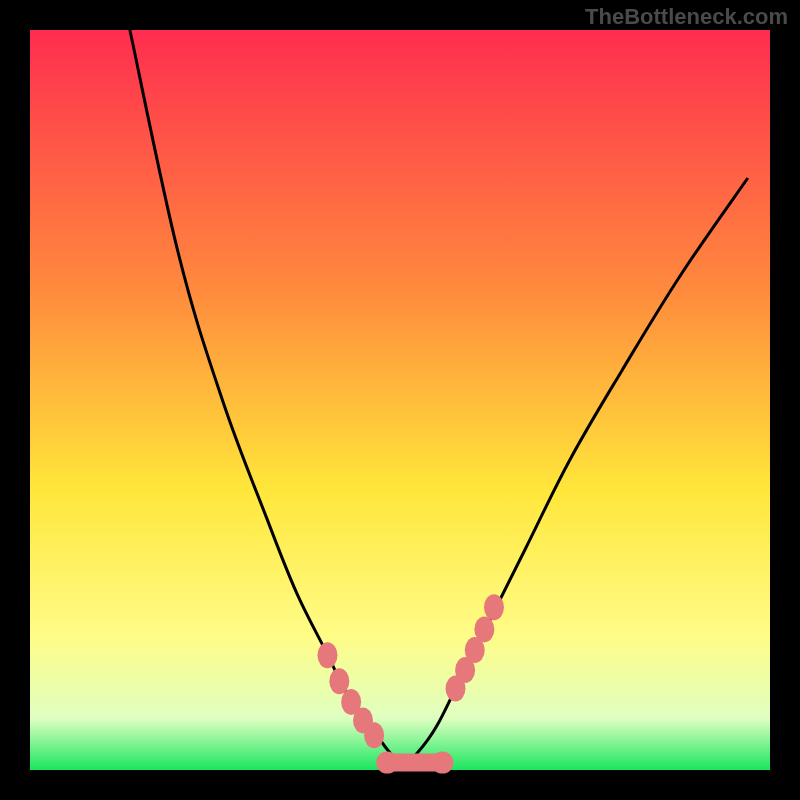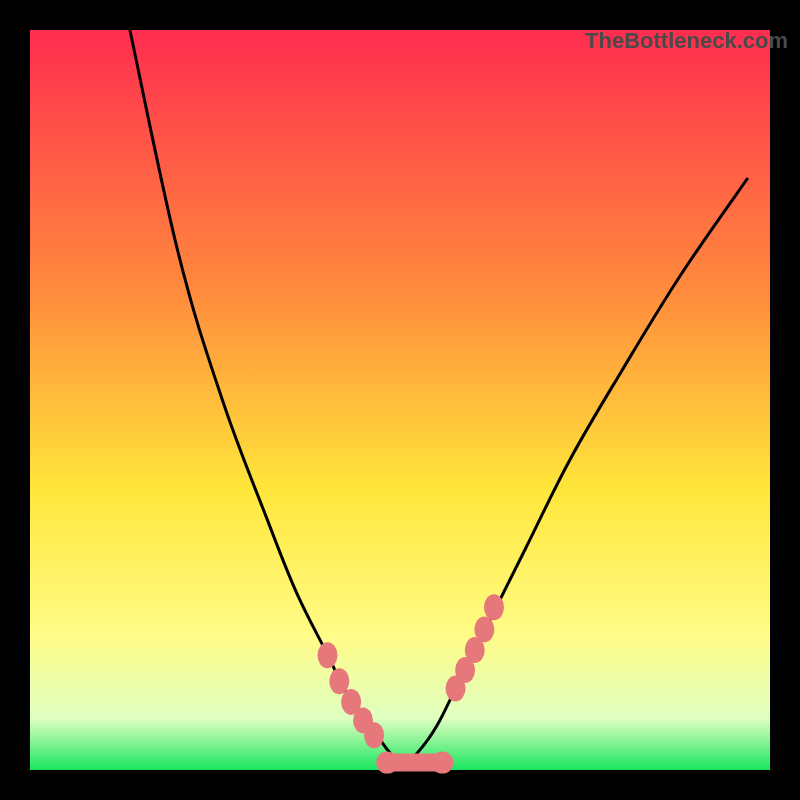--- a/index.html
+++ b/index.html
@@ -21,21 +21,20 @@
   }
   .watermark {
     position: absolute;
     top: 4px;
     right: 12px;
     color: #4a4a4a;
     font-size: 22px;
     font-weight: 600;
     user-select: none;
     font-family: Arial, sans-serif;
-    margin-top: 24px;
   }
 </style>
 </head>
 <body>
 
 <div class="stage">
   <svg id="chart-svg" width="800" height="800" viewBox="0 0 800 800">
     <defs>
       <linearGradient id="bg-grad" x1="0" y1="0" x2="0" y2="1">
           <stop offset="0%" stop-color="#ff2d4f"></stop>

